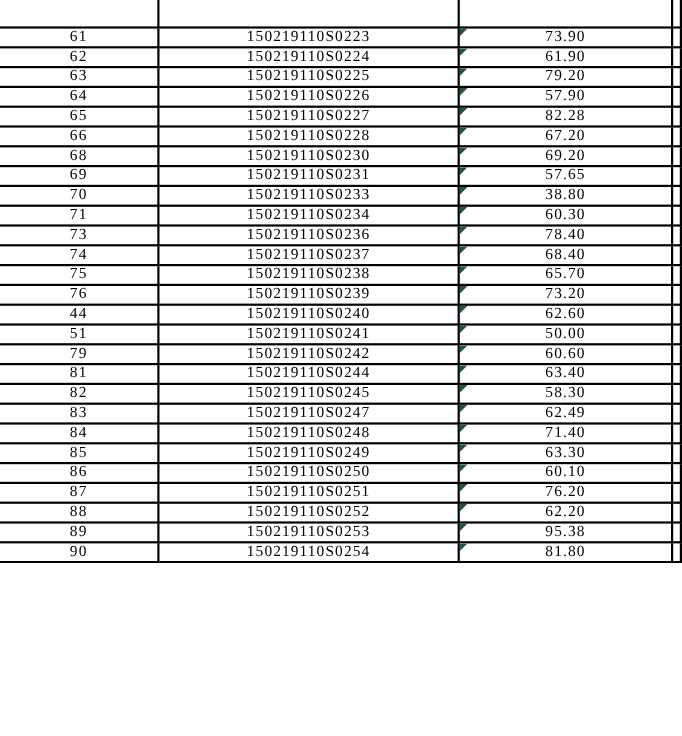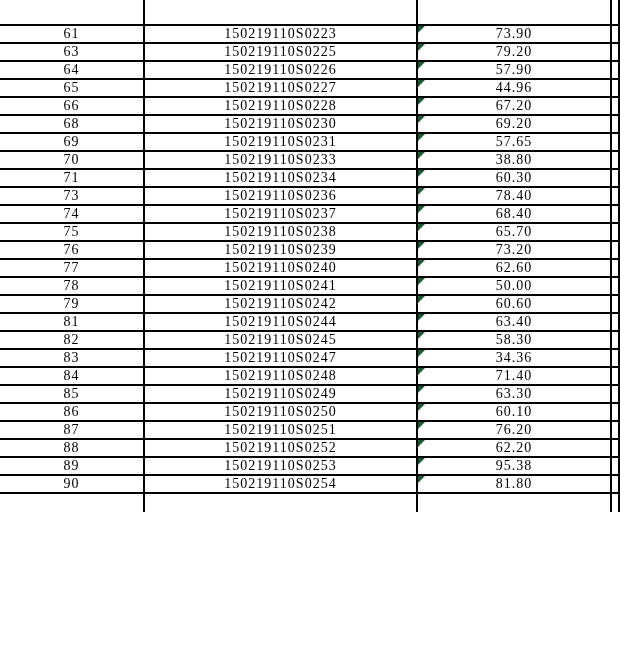--- a/index.html
+++ b/index.html
@@ -91,35 +91,41 @@
         <td></td>
       </tr>
 
       <tr class="row-data">
       <td class="c-no">61</td>
       <td class="c-id">150219110S0223</td>
       <td class="c-score"><span class="tri"></span><span class="score-val">73.90</span></td>
       <td class="c-sliver"></td>
     </tr>
         <tr class="row-data">
+      <td class="c-no">62</td>
+      <td class="c-id">150219110S0224</td>
+      <td class="c-score"><span class="tri"></span><span class="score-val">61.90</span></td>
+      <td class="c-sliver"></td>
+    </tr>
+        <tr class="row-data">
       <td class="c-no">63</td>
       <td class="c-id">150219110S0225</td>
       <td class="c-score"><span class="tri"></span><span class="score-val">79.20</span></td>
       <td class="c-sliver"></td>
     </tr>
         <tr class="row-data">
       <td class="c-no">64</td>
       <td class="c-id">150219110S0226</td>
       <td class="c-score"><span class="tri"></span><span class="score-val">57.90</span></td>
       <td class="c-sliver"></td>
     </tr>
         <tr class="row-data">
       <td class="c-no">65</td>
       <td class="c-id">150219110S0227</td>
-      <td class="c-score"><span class="tri"></span><span class="score-val">44.96</span></td>
+      <td class="c-score"><span class="tri"></span><span class="score-val">82.28</span></td>
       <td class="c-sliver"></td>
     </tr>
         <tr class="row-data">
       <td class="c-no">66</td>
       <td class="c-id">150219110S0228</td>
       <td class="c-score"><span class="tri"></span><span class="score-val">67.20</span></td>
       <td class="c-sliver"></td>
     </tr>
         <tr class="row-data">
       <td class="c-no">68</td>
@@ -163,27 +169,27 @@
       <td class="c-score"><span class="tri"></span><span class="score-val">65.70</span></td>
       <td class="c-sliver"></td>
     </tr>
         <tr class="row-data">
       <td class="c-no">76</td>
       <td class="c-id">150219110S0239</td>
       <td class="c-score"><span class="tri"></span><span class="score-val">73.20</span></td>
       <td class="c-sliver"></td>
     </tr>
         <tr class="row-data">
-      <td class="c-no">77</td>
+      <td class="c-no">44</td>
       <td class="c-id">150219110S0240</td>
       <td class="c-score"><span class="tri"></span><span class="score-val">62.60</span></td>
       <td class="c-sliver"></td>
     </tr>
         <tr class="row-data">
-      <td class="c-no">78</td>
+      <td class="c-no">51</td>
       <td class="c-id">150219110S0241</td>
       <td class="c-score"><span class="tri"></span><span class="score-val">50.00</span></td>
       <td class="c-sliver"></td>
     </tr>
         <tr class="row-data">
       <td class="c-no">79</td>
       <td class="c-id">150219110S0242</td>
       <td class="c-score"><span class="tri"></span><span class="score-val">60.60</span></td>
       <td class="c-sliver"></td>
     </tr>
@@ -195,21 +201,21 @@
     </tr>
         <tr class="row-data">
       <td class="c-no">82</td>
       <td class="c-id">150219110S0245</td>
       <td class="c-score"><span class="tri"></span><span class="score-val">58.30</span></td>
       <td class="c-sliver"></td>
     </tr>
         <tr class="row-data">
       <td class="c-no">83</td>
       <td class="c-id">150219110S0247</td>
-      <td class="c-score"><span class="tri"></span><span class="score-val">34.36</span></td>
+      <td class="c-score"><span class="tri"></span><span class="score-val">62.49</span></td>
       <td class="c-sliver"></td>
     </tr>
         <tr class="row-data">
       <td class="c-no">84</td>
       <td class="c-id">150219110S0248</td>
       <td class="c-score"><span class="tri"></span><span class="score-val">71.40</span></td>
       <td class="c-sliver"></td>
     </tr>
         <tr class="row-data">
       <td class="c-no">85</td>

